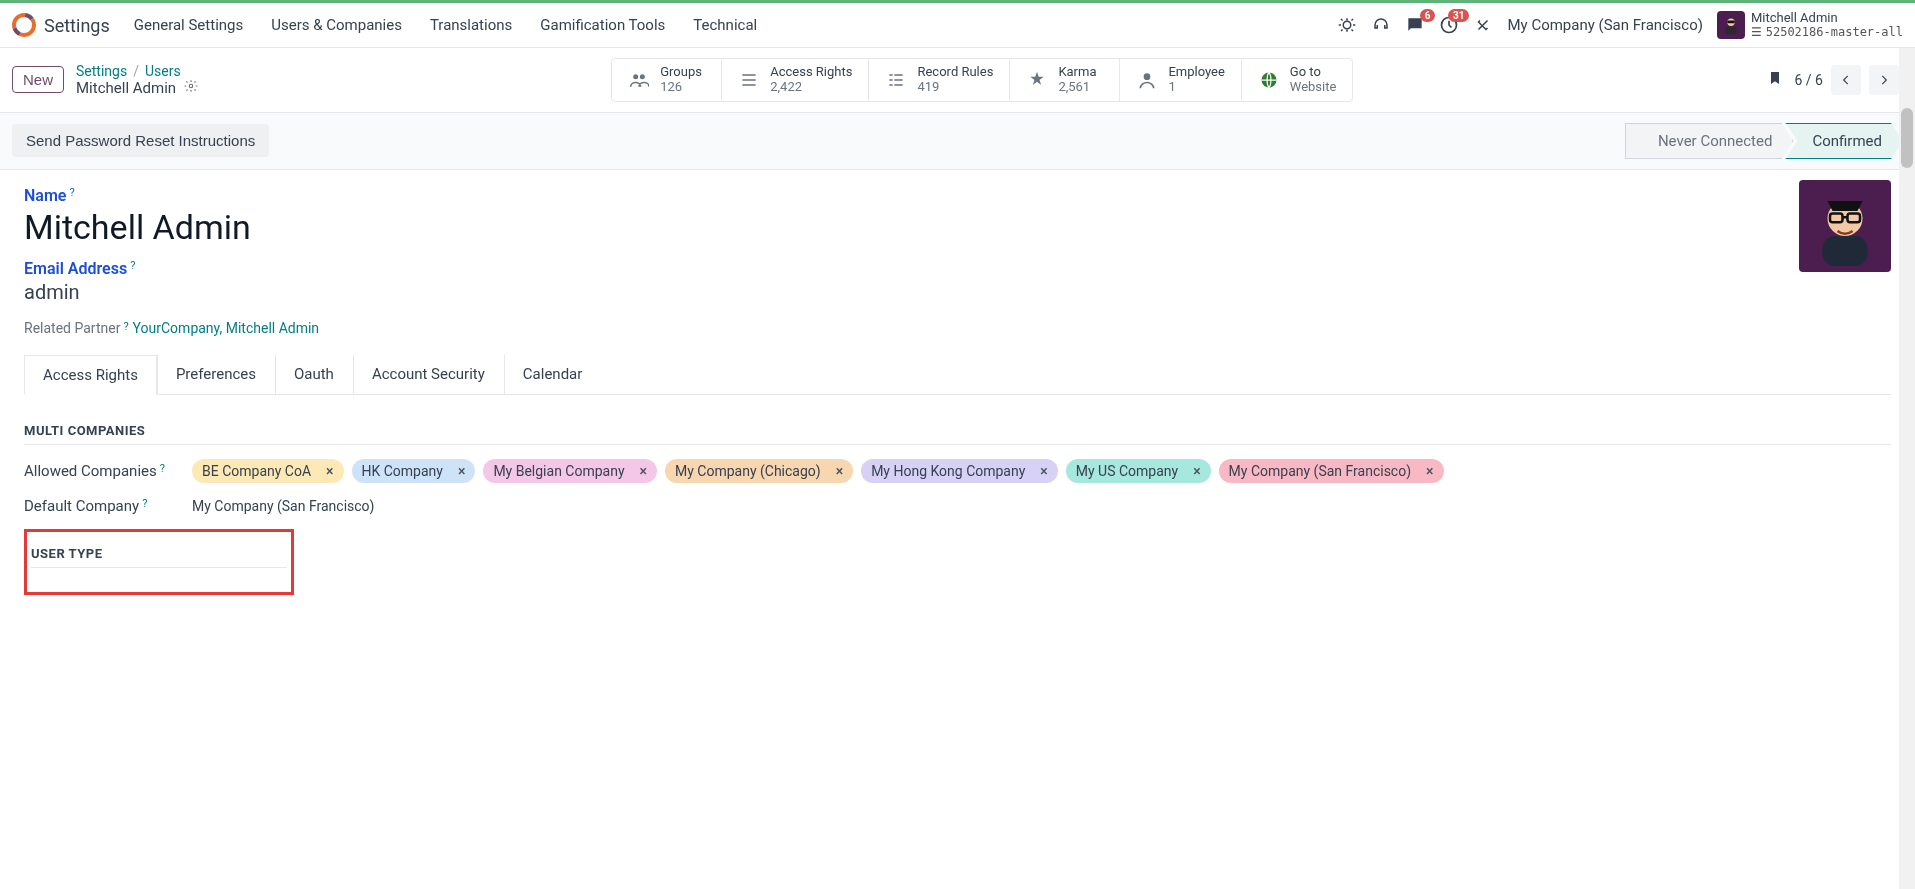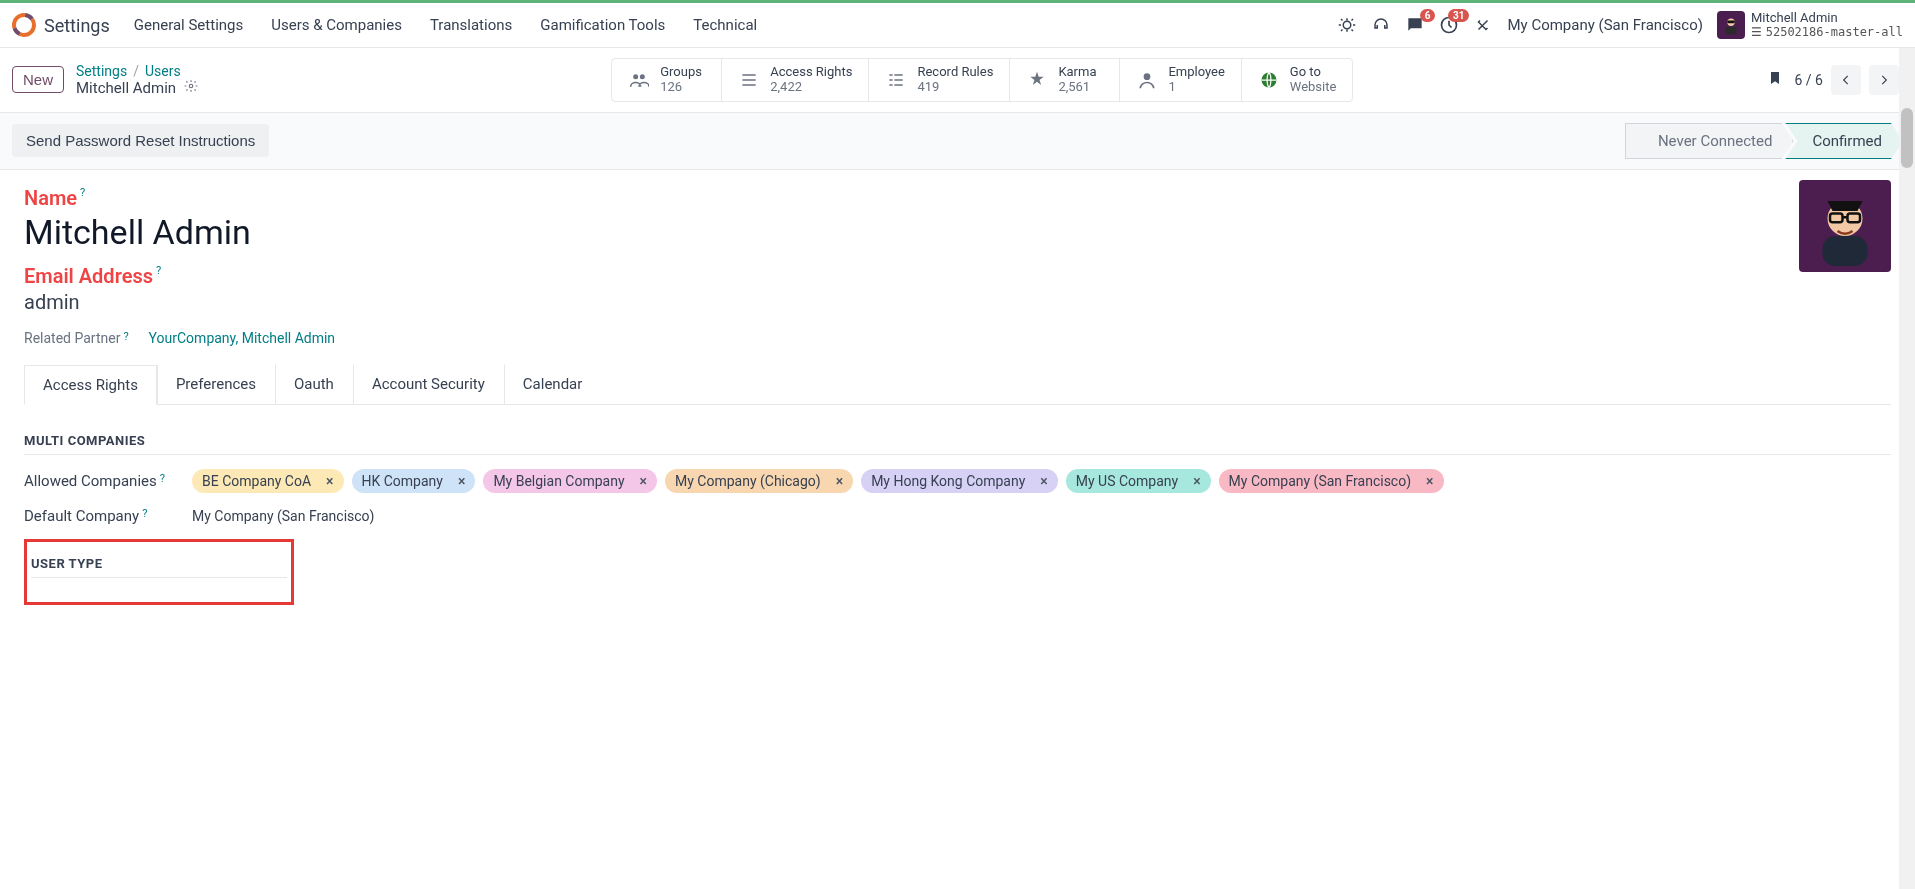--- a/index.html
+++ b/index.html
@@ -101,27 +101,27 @@
 
   .form-sheet {
     padding: 16px 24px 40px 24px;
     position:relative;
   }
   .user-photo {
     position:absolute; right:24px; top:10px;
     width:92px; height:92px; border-radius:4px;
     background:#4b1e4f; display:flex; align-items:center; justify-content:center;
   }
-  .field-label { font-size:20px; color:#ef4444; font-weight:600; }
+  .field-label { font-size:16px; color:#1d4ed8; font-weight:600; }
   .help-q { color:#017e84; font-size:11px; vertical-align: top; margin-left:3px; cursor:pointer;}
   .name-value { font-size:34px; color:#111827; margin:2px 0 12px 0; }
   .email-value { font-size:20px; color:#374151; margin:2px 0 16px 0;}
   .muted { color:#6b7280; }
   .link { color:#017e84; cursor:pointer;}
-  .related-row { display:flex; gap:20px; align-items:center; margin-bottom:18px;}
+  .related-row { display:flex; gap:4px; align-items:center; margin-bottom:18px;}
 
   .tabs { display:flex; border-bottom:1px solid #e5e7eb; margin-top:6px;}
   .tab {
     padding:10px 18px; border:1px solid transparent; border-bottom:none;
     font-size:15px; color:#374151; cursor:pointer; background:#fff;
   }
   .tab + .tab { border-left:1px solid #e5e7eb;}
   .tab.active {
     border-color:#e5e7eb; border-bottom:1px solid #fff;
     position:relative; top:1px;

